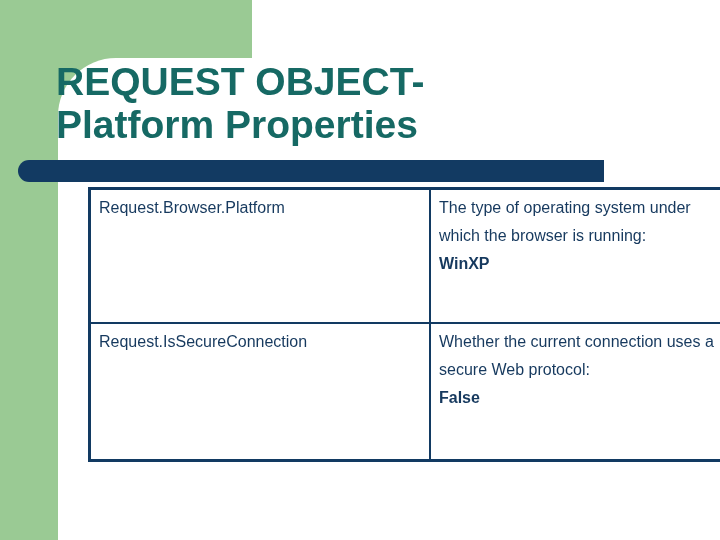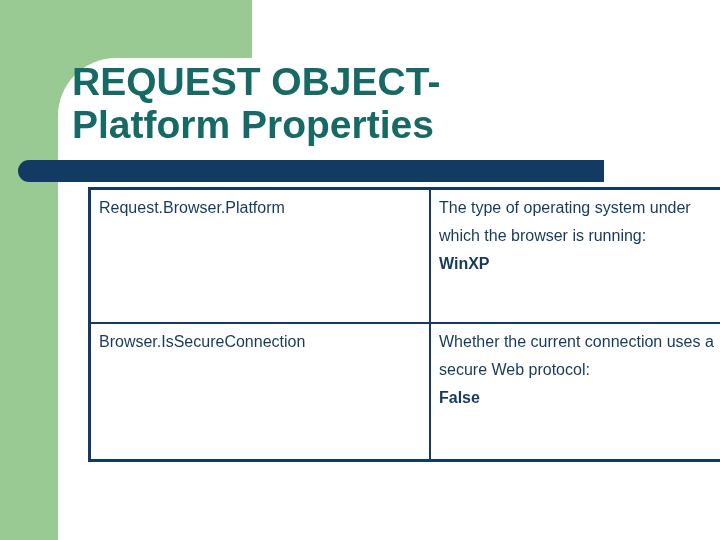--- a/index.html
+++ b/index.html
@@ -25,21 +25,21 @@
   }
   
   .content-panel {
     position: absolute; left: 58px; top: 58px;
     width: 662px; height: 482px;
     background: #ffffff;
     border-top-left-radius: 58px;
   }
   
   .slide-title {
-    position: absolute; left: 72px; top: 60px; width: 620px;
+    position: absolute; left: 56px; top: 60px; width: 620px;
     color: #166964;
     font-size: 39px; line-height: 43px; font-weight: bold;
     letter-spacing: 0px;
   }
   
   .accent-bar {
     position: absolute; left: 18px; top: 160px;
     width: 586px; height: 22px;
     background: #123A62;
     border-radius: 11px 0 0 11px;
@@ -88,21 +88,21 @@
         <td class="col-prop">
           <span>Request.Browser.Platform</span>
         </td>
         <td class="col-desc">
           <div>The type of operating system under which the browser is running:</div>
           <div class="cell-value">WinXP</div>
         </td>
       </tr>
       <tr class="row-2">
         <td class="col-prop">
-          <span>Browser.IsSecureConnection</span>
+          <span>Request.IsSecureConnection</span>
         </td>
         <td class="col-desc">
           <div>Whether the current connection uses a secure Web protocol:</div>
           <div class="cell-value">False</div>
         </td>
       </tr>
     </tbody>
   </table>
 
 </div>

